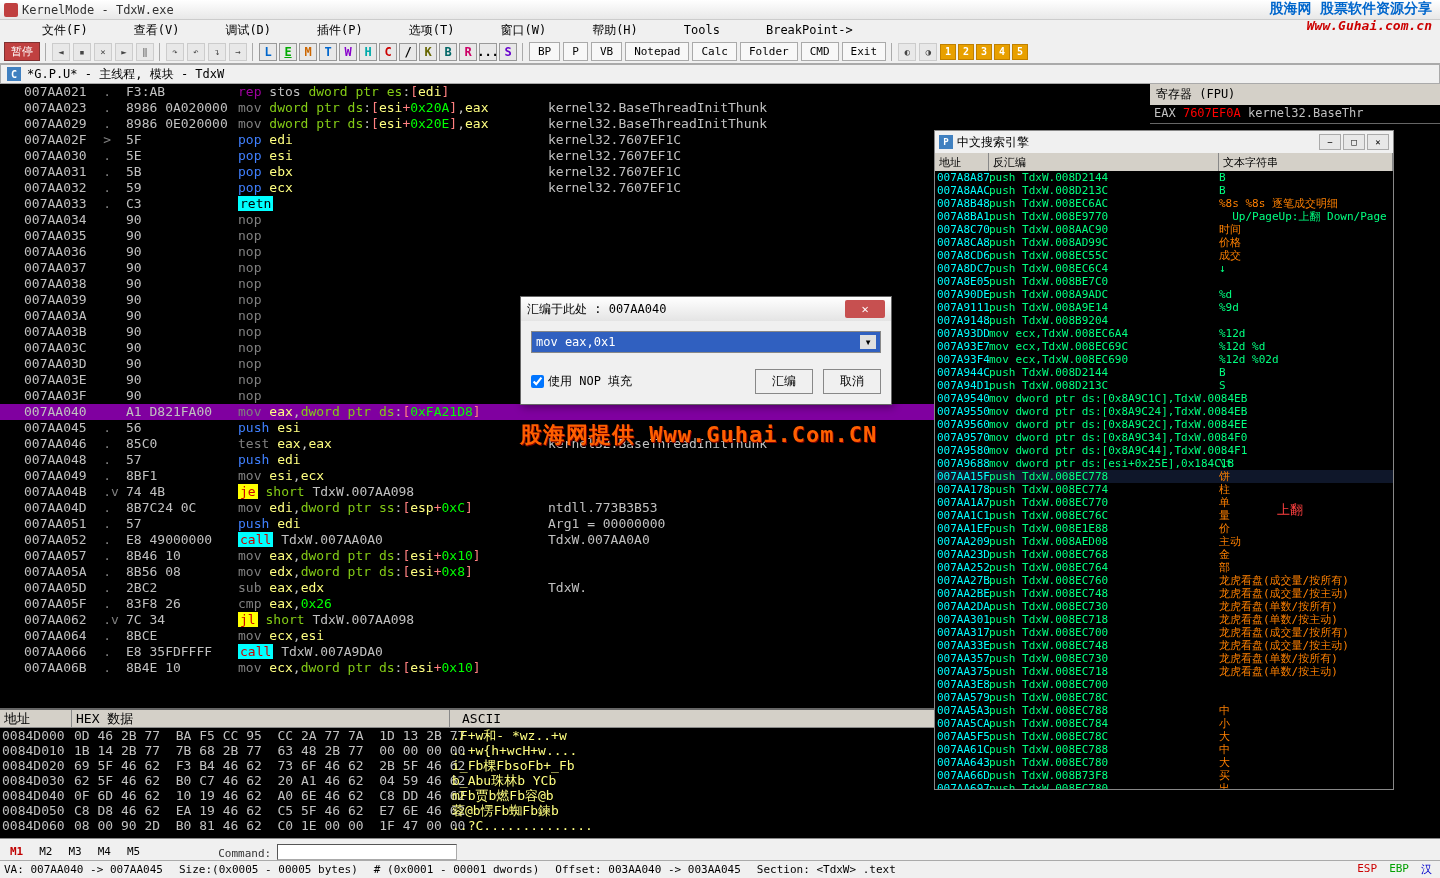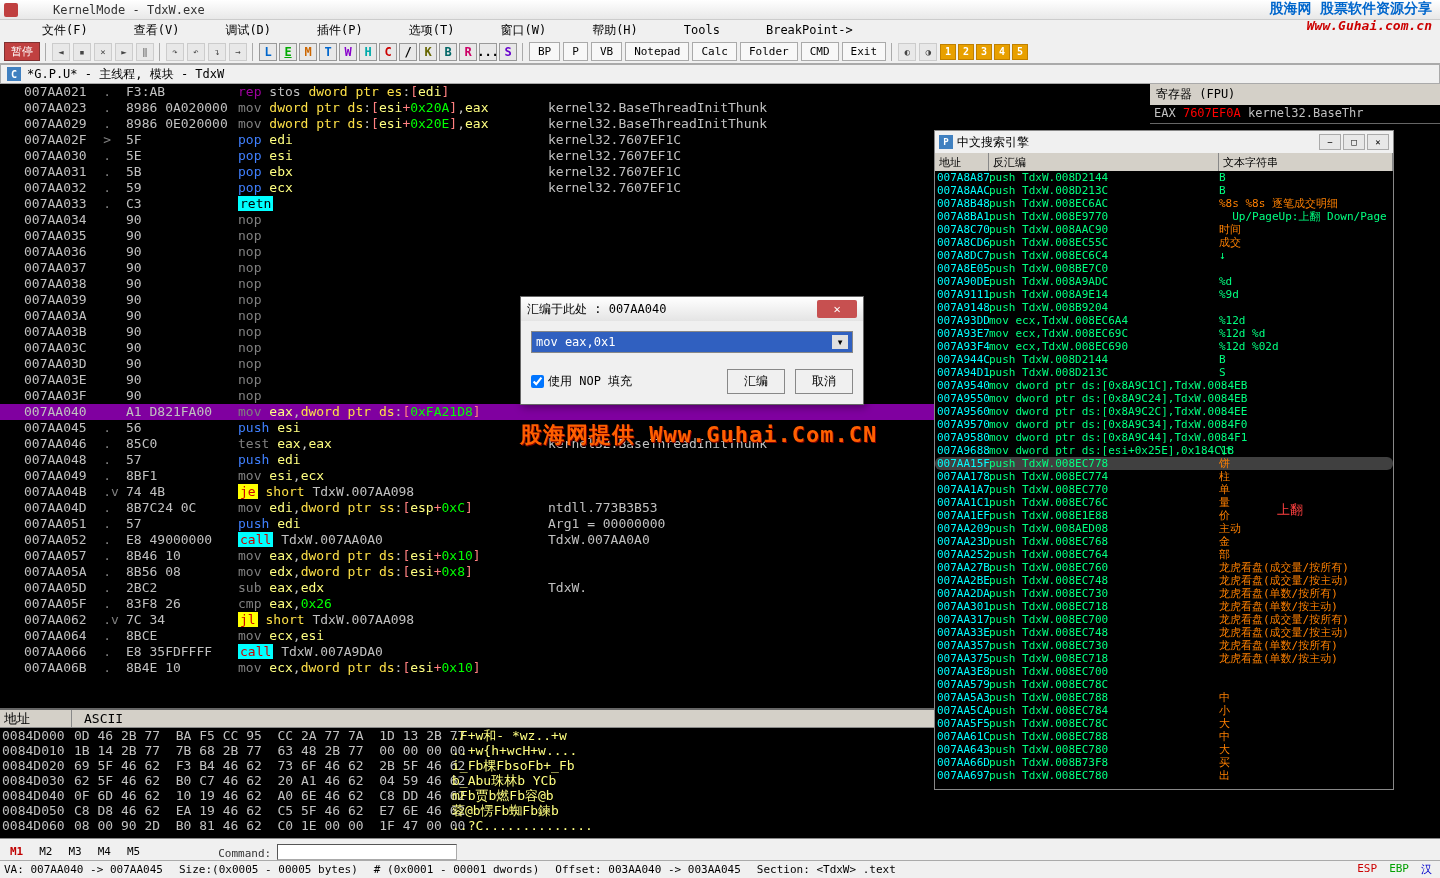--- a/index.html
+++ b/index.html
@@ -1,19 +1,19 @@
 <!DOCTYPE html>
 <html><head>
 <meta charset="utf-8">
 <style>
 * { margin: 0; padding: 0; box-sizing: border-box; font-family: "Microsoft YaHei", Consolas, monospace; }
 body { width: 1440px; height: 878px; background: #d4d0c8; overflow: hidden; font-size: 11px; position: relative; }
 .titlebar { height: 20px; background: linear-gradient(#fff,#e8e8e8); border-bottom: 1px solid #ccc; display: flex; align-items: center; padding: 0 4px; gap: 4px; }
 .titlebar .icon { width: 14px; height: 14px; background: #c04040; border-radius: 2px; }
-.titlebar .title { font-size: 12px; color: #333; margin-left: 31px; }
+.titlebar .title { font-size: 12px; color: #333; }
 .menubar { height: 20px; background: #f0f0f0; display: flex; align-items: center; padding: 0 4px; gap: 2px; font-size: 12px; }
 .menubar span { padding: 2px 6px; cursor: pointer; margin-left: 32px; }
 .toolbar { height: 24px; background: #f0f0f0; border-bottom: 1px solid #aaa; display: flex; align-items: center; padding: 0 4px; gap: 3px; }
 .toolbar .pause { background: #c04040; color: #fff; padding: 1px 6px; font-size: 11px; border: 1px solid #803030; }
 .toolbar .tbtn { width: 18px; height: 18px; background: #e8e8e8; border: 1px solid #ccc; display: flex; align-items: center; justify-content: center; font-size: 9px; color: #444; }
 .toolbar .lbtn { width: 18px; height: 18px; background: #e8e8e8; border: 1px solid #999; display: flex; align-items: center; justify-content: center; font-weight: bold; font-size: 12px; }
 .toolbar .letL{color:#0066cc}.toolbar .letE{color:#00aa00;text-decoration:underline}.toolbar .letM{color:#cc6600}.toolbar .letT{color:#0066cc}.toolbar .letW{color:#8800cc}.toolbar .letH{color:#00aaaa}.toolbar .letC{color:#cc0000}
 .toolbar .letK{color:#666600}.toolbar .letB{color:#006666}.toolbar .letR{color:#cc0066}.toolbar .letS{color:#6600cc}
 .toolbar .txtbtn { padding: 2px 8px; background: #f8f8f8; border: 1px solid #aaa; font-size: 11px; }
 .toolbar .nbtn { width: 16px; height: 16px; background: #e8a000; color: #fff; display: flex; align-items: center; justify-content: center; font-size: 10px; font-weight: bold; border: 1px solid #c08000; }
@@ -30,21 +30,21 @@
 .drow { display: flex; white-space: pre; }
 .drow.hl { background: #8000a0; }
 .drow .addr { width: 74px; color: #c0c0c0; padding-left: 2px; margin-left: 22px; }
 .drow .gut { width: 30px; color: #808080; text-align: center; }
 .drow .hex { width: 112px; color: #c0c0c0; }
 .drow .ins { width: 310px; }
 .drow .cmt { color: #c0c0c0; }
 .mn-mov{color:#808080}.mn-pop{color:#4080ff}.mn-push{color:#4080ff}.mn-nop{color:#808080}.mn-retn{background:#00ffff;color:#000;padding:0 2px}
 .mn-je{background:#ffff00;color:#c00;padding:0 2px}.mn-jl{background:#ffff00;color:#c00;padding:0 2px}.mn-call{background:#00ffff;color:#c00;padding:0 2px}
 .mn-rep{color:#a000a0}.mn-test{color:#808080}.mn-cmp{color:#808080}.mn-sub{color:#808080}
-.op{color:#c0c0c0}.reg{color:#ffff80}.num{color:#00ff00}.br{color:#ff8080}.kw{color:#fde047}
+.op{color:#c0c0c0}.reg{color:#ffff80}.num{color:#00ff00}.br{color:#ff8080}.kw{color:#84cc16}
 .hexdump { height: 130px; background: #000; color: #c0c0c0; font-family: Consolas, monospace; font-size: 13px; border-top: 2px solid #666; overflow: hidden; }
 .hexhdr { display: flex; background: #d4d0c8; color: #000; height: 18px; align-items: center; border-bottom: 1px solid #888; }
 .hexhdr .c1 { width: 72px; padding-left: 4px; border-right: 1px solid #888; }
 .hexhdr .c2 { width: 378px; padding-left: 4px; border-right: 1px solid #888; }
 .hexhdr .c3 { padding-left: 4px; margin-left: 8px; }
 .hrow { display: flex; line-height: 15px; white-space: pre; }
 .hrow .a { width: 72px; padding-left: 2px; }
 .hrow .h { width: 378px; padding-left: 2px; }
 .hrow .t { padding-left: 2px; color: #ffff80; }
 .rightcol { flex: 1; background: #000; display: flex; flex-direction: column; overflow: hidden; }
@@ -56,40 +56,40 @@
 .tabbar { height: 22px; background: #f0f0f0; display: flex; align-items: flex-end; padding: 0 4px; gap: 6px; border-top: 1px solid #888; }
 .tabbar .tab { padding: 2px 6px; font-size: 11px; }
 .tabbar .tab.act { color: #c00000; font-weight: bold; }
 .tabbar .lbl { font-size: 11px; color: #333; }
 .tabbar .cmd { flex: 0 0 180px; height: 16px; background: #fff; border: 1px inset #aaa; }
 .status { height: 18px; background: #f0f0f0; display: flex; align-items: center; font-size: 11px; padding: 0 4px; gap: 16px; border-top: 1px solid #aaa; }
 .status .r { margin-left: auto; display: flex; gap: 4px; }
 .status .r span { padding: 0 4px; }
 .status .r .esp{color:#c00}.status .r .ebp{color:#00a000}.status .r .mx{color:#0000cc}
 
-.dlg { position: absolute; left: 520px; top: 296px; width: 344px; background: #f0f0f0; border: 1px solid #666; box-shadow: 2px 2px 8px rgba(0,0,0,0.4); z-index: 50; }
+.dlg { position: absolute; left: 520px; top: 296px; width: 372px; background: #f0f0f0; border: 1px solid #666; box-shadow: 2px 2px 8px rgba(0,0,0,0.4); z-index: 50; }
 .dlg .dtitle { height: 24px; background: linear-gradient(#fff,#e4e4e4); display: flex; align-items: center; padding: 0 6px; font-size: 12px; }
 .dlg .dtitle .x { margin-left: auto; width: 40px; height: 18px; background: #c75050; color: #fff; display: flex; align-items: center; justify-content: center; border-radius: 2px; font-weight: bold; }
 .dlg .dbody { padding: 10px; }
 .dlg .dinput { width: 100%; height: 22px; background: #3060c0; color: #fff; border: 1px solid #888; padding: 2px 4px; font-family: Consolas, monospace; font-size: 12px; display: flex; align-items: center; justify-content: space-between; }
 .dlg .dinput .arrow { color: #000; background: #e0e0e0; width: 16px; text-align: center; }
 .dlg .drow2 { display: flex; align-items: center; margin-top: 16px; gap: 10px; }
 .dlg .chk { display: flex; align-items: center; gap: 4px; font-size: 12px; }
 .dlg .btn { padding: 3px 16px; background: #f0f0f0; border: 1px solid #888; font-size: 12px; }
 
 .sewin { position: absolute; left: 934px; top: 130px; width: 460px; height: 660px; background: #000; border: 1px solid #888; z-index: 40; display: flex; flex-direction: column; }
 .sewin .stitle { height: 22px; background: #f0f0f0; display: flex; align-items: center; padding: 0 4px; gap: 4px; font-size: 12px; }
 .sewin .stitle .sicon { width: 14px; height: 14px; background: #4080c0; color: #fff; display: flex; align-items: center; justify-content: center; font-size: 9px; font-weight: bold; }
 .sewin .stitle .wbtns { margin-left: auto; display: flex; gap: 2px; }
 .sewin .stitle .wb { width: 22px; height: 16px; background: #e8e8e8; border: 1px solid #aaa; font-size: 9px; display: flex; align-items: center; justify-content: center; }
 .sewin .shdr { height: 18px; background: #d4d0c8; display: flex; font-size: 11px; color: #000; }
 .sewin .shdr .c { border-right: 1px solid #888; padding: 2px 4px; }
 .sewin .sbody { flex: 1; overflow: hidden; font-family: Consolas, monospace; font-size: 11px; line-height: 13px; color: #00ff80; }
 .sewin .srow { display: flex; white-space: pre; }
-.sewin .srow.hl { background: #404040; border-radius: 6px; }
+.sewin .srow.hl { background: #0f172a; }
 .sewin .srow .sa { width: 54px; color: #00ffff; padding-left: 2px; }
 .sewin .srow .si { width: 230px; color: #00ff80; }
 .sewin .srow .st { color: #ff8000; }
 .sewin .srow .st.g { color: #00ff80; }
 .sewin .anno { position: absolute; color: #ff4040; font-size: 13px; }
 .center-wm { position: absolute; left: 520px; top: 420px; color: #ff6000; font-size: 22px; font-weight: bold; z-index: 45; text-shadow: 1px 1px 0 #800000; letter-spacing: 1px; }
 </style>
 </head>
 <body>
 
@@ -209,20 +209,21 @@
           <div class="drow"><span class="addr">007AA05D</span><span class="gut">. </span><span class="hex">2BC2</span><span class="ins"><span class="mn-sub">sub</span> <span class="op"><span class="reg">eax</span>,<span class="reg">edx</span></span></span><span class="cmt">TdxW.<moduleentrypoint></moduleentrypoint></span></div>
           <div class="drow"><span class="addr">007AA05F</span><span class="gut">. </span><span class="hex">83F8 26</span><span class="ins"><span class="mn-cmp">cmp</span> <span class="op"><span class="reg">eax</span>,<span class="num">0x26</span></span></span><span class="cmt"></span></div>
           <div class="drow"><span class="addr">007AA062</span><span class="gut">.v</span><span class="hex">7C 34</span><span class="ins"><span class="mn-jl">jl</span> <span class="op"><span class="kw">short</span> TdxW.007AA098</span></span><span class="cmt"></span></div>
           <div class="drow"><span class="addr">007AA064</span><span class="gut">. </span><span class="hex">8BCE</span><span class="ins"><span class="mn-mov">mov</span> <span class="op"><span class="reg">ecx</span>,<span class="reg">esi</span></span></span><span class="cmt"></span></div>
           <div class="drow"><span class="addr">007AA066</span><span class="gut">. </span><span class="hex">E8 35FDFFFF</span><span class="ins"><span class="mn-call">call</span> <span class="op">TdxW.007A9DA0</span></span><span class="cmt"></span></div>
           <div class="drow"><span class="addr">007AA06B</span><span class="gut">. </span><span class="hex">8B4E 10</span><span class="ins"><span class="mn-mov">mov</span> <span class="op"><span class="reg">ecx</span>,<span class="kw">dword ptr</span> <span class="kw">ds</span>:<span class="br">[<span class="reg">esi</span>+<span class="num">0x10</span>]</span></span></span><span class="cmt"></span></div>
         </div>
       <div class="hexdump">
         <div class="hexhdr">
           <div class="c1">地址</div>
+          <div class="c2">HEX 数据</div>
           <div class="c3">ASCII</div>
         </div>
         <div id="hexrows">
             <div class="hrow"><span class="a">0084D000</span><span class="h">0D 46 2B 77  BA F5 CC 95  CC 2A 77 7A  1D 13 2B 77</span><span class="t">.F+w和- *wz..+w</span></div>
             <div class="hrow"><span class="a">0084D010</span><span class="h">1B 14 2B 77  7B 68 2B 77  63 48 2B 77  00 00 00 00</span><span class="t">..+w{h+wcH+w....</span></div>
             <div class="hrow"><span class="a">0084D020</span><span class="h">69 5F 46 62  F3 B4 46 62  73 6F 46 62  2B 5F 46 62</span><span class="t">i_Fb棵FbsoFb+_Fb</span></div>
             <div class="hrow"><span class="a">0084D030</span><span class="h">62 5F 46 62  B0 C7 46 62  20 A1 46 62  04 59 46 62</span><span class="t">b_Abu珠林b YCb</span></div>
             <div class="hrow"><span class="a">0084D040</span><span class="h">0F 6D 46 62  10 19 46 62  A0 6E 46 62  C8 DD 46 62</span><span class="t">mFb贾b燃Fb容@b</span></div>
             <div class="hrow"><span class="a">0084D050</span><span class="h">C8 D8 46 62  EA 19 46 62  C5 5F 46 62  E7 6E 46 62</span><span class="t">蓉@b愣Fb蜘Fb鍊b</span></div>
             <div class="hrow"><span class="a">0084D060</span><span class="h">08 00 90 2D  B0 81 46 62  C0 1E 00 00  1F 47 00 00</span><span class="t">..?C..............</span></div>
@@ -300,20 +301,21 @@
     <div class="c" style="width:54px">地址</div>
     <div class="c" style="width:230px">反汇编</div>
     <div class="c" style="flex:1">文本字符串</div>
   </div>
   <div class="sbody" id="srows">
       <div class="srow"><span class="sa">007A8A87</span><span class="si">push TdxW.008D2144</span><span class="st g">B</span></div>
       <div class="srow"><span class="sa">007A8AAC</span><span class="si">push TdxW.008D213C</span><span class="st g">B</span></div>
       <div class="srow"><span class="sa">007A8B48</span><span class="si">push TdxW.008EC6AC</span><span class="st ">%8s %8s 逐笔成交明细</span></div>
       <div class="srow"><span class="sa">007A8BA1</span><span class="si">push TdxW.008E9770</span><span class="st g">  Up/PageUp:上翻 Down/Page</span></div>
       <div class="srow"><span class="sa">007A8C70</span><span class="si">push TdxW.008AAC90</span><span class="st ">时间</span></div>
+      <div class="srow"><span class="sa">007A8CA8</span><span class="si">push TdxW.008AD99C</span><span class="st ">价格</span></div>
       <div class="srow"><span class="sa">007A8CD6</span><span class="si">push TdxW.008EC55C</span><span class="st ">成交</span></div>
       <div class="srow"><span class="sa">007A8DC7</span><span class="si">push TdxW.008EC6C4</span><span class="st g">↓</span></div>
       <div class="srow"><span class="sa">007A8E05</span><span class="si">push TdxW.008BE7C0</span><span class="st g"></span></div>
       <div class="srow"><span class="sa">007A90DE</span><span class="si">push TdxW.008A9ADC</span><span class="st g">%d</span></div>
       <div class="srow"><span class="sa">007A9111</span><span class="si">push TdxW.008A9E14</span><span class="st g">%9d</span></div>
       <div class="srow"><span class="sa">007A9148</span><span class="si">push TdxW.008B9204</span><span class="st g"></span></div>
       <div class="srow"><span class="sa">007A93DD</span><span class="si">mov ecx,TdxW.008EC6A4</span><span class="st g">%12d</span></div>
       <div class="srow"><span class="sa">007A93E7</span><span class="si">mov ecx,TdxW.008EC69C</span><span class="st g">%12d %d</span></div>
       <div class="srow"><span class="sa">007A93F4</span><span class="si">mov ecx,TdxW.008EC690</span><span class="st g">%12d %02d</span></div>
       <div class="srow"><span class="sa">007A944C</span><span class="si">push TdxW.008D2144</span><span class="st g">B</span></div>

